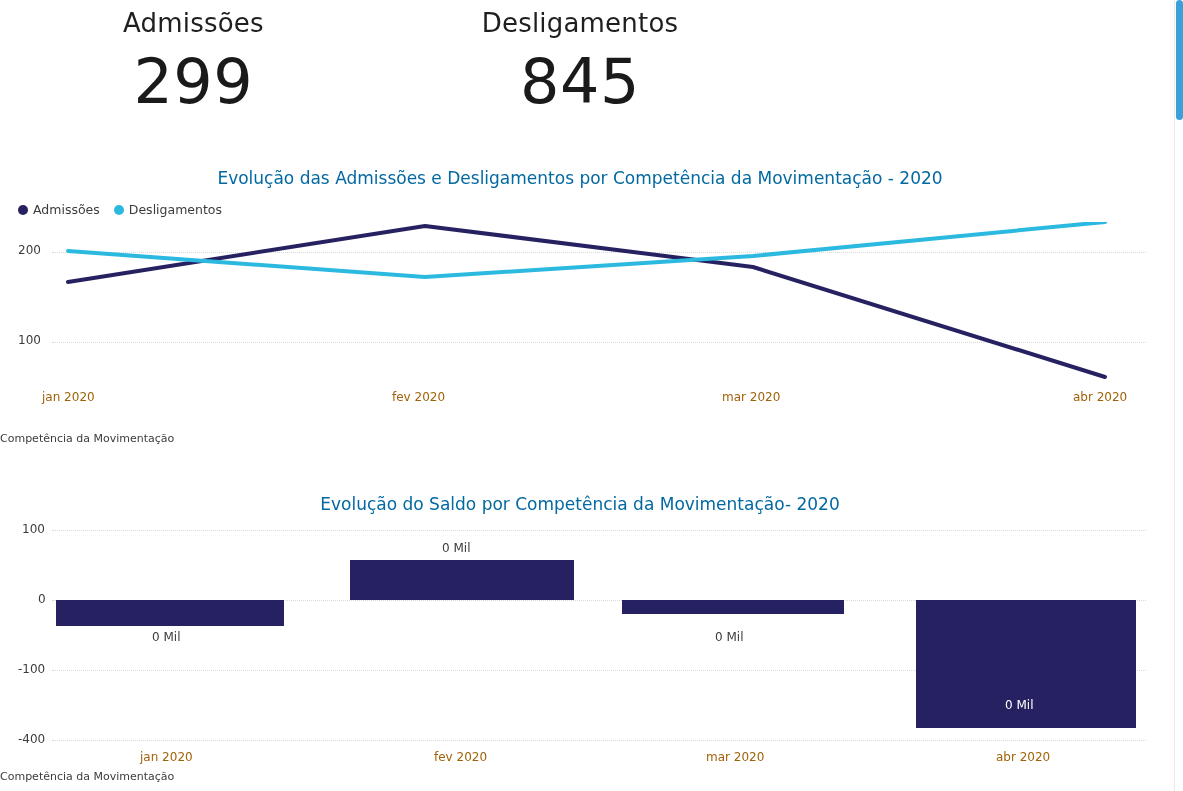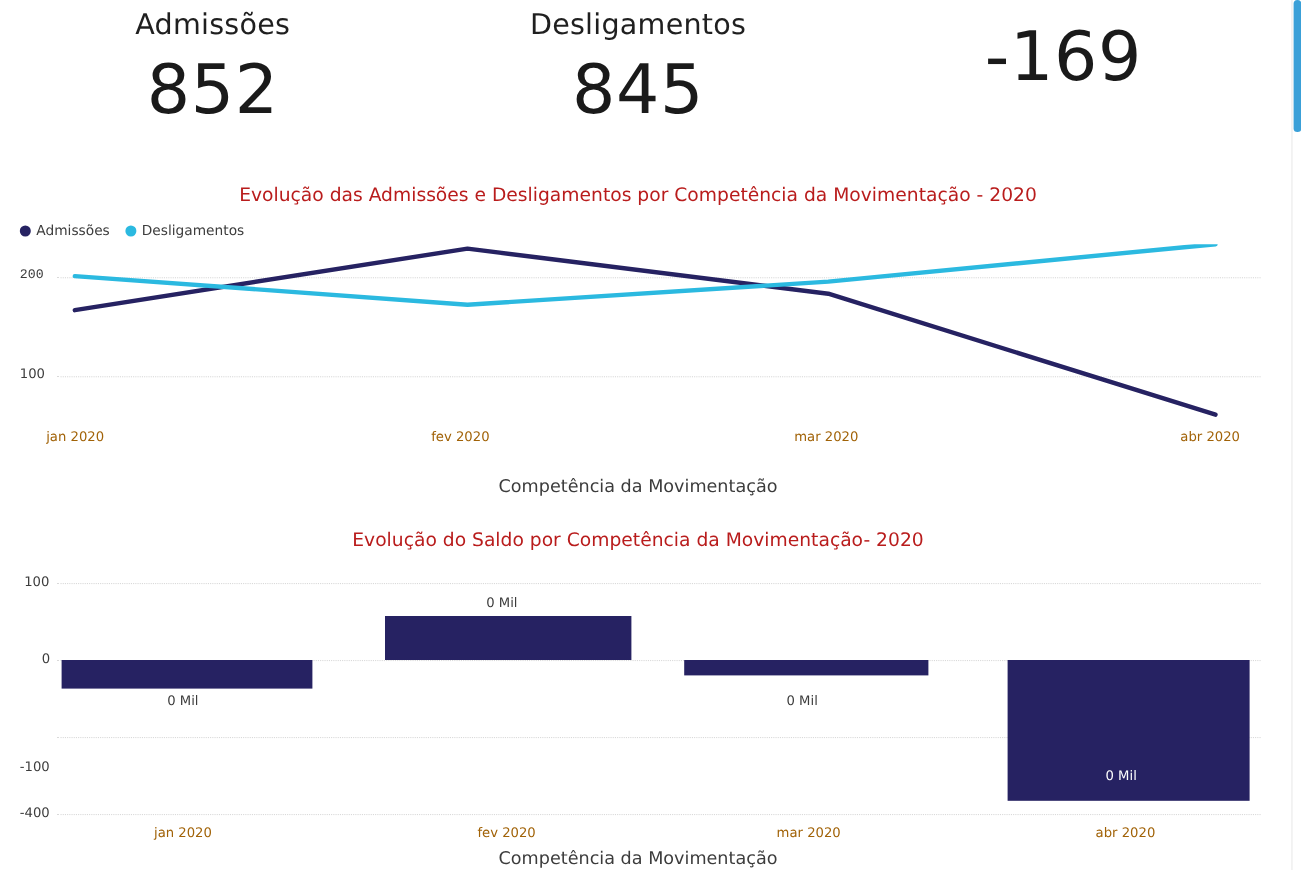--- a/index.html
+++ b/index.html
@@ -18,79 +18,78 @@
   .right-strip .thumb { position:absolute; top:0; left:1px; width:7px; height:120px; background:#3aa0d8; border-radius:4px; }
 
   
   .kpis { position:absolute; top:8px; left:0; width:1160px; height:150px; display:flex; }
   .kpi { flex:1; text-align:center; }
   .kpi-title { font-size:26px; font-weight:400; color:#1f1f1f; letter-spacing:0.2px; }
   .kpi-value { font-size:62px; font-weight:400; color:#1a1a1a; line-height:1.15; margin-top:8px; letter-spacing:0.5px; }
 
   
   .chart1 { position:absolute; top:160px; left:0; width:1160px; height:285px; }
-  .chart-title { text-align:center; font-size:17px; color:#b91c1c; }
+  .chart-title { text-align:center; font-size:17px; color:#0369a1; }
   .c1-title { margin-top:8px; }
   .legend { position:absolute; left:18px; top:42px; display:flex; gap:14px; align-items:center; font-size:12.5px; color:#3c3c3c; }
   .legend-item { display:flex; align-items:center; gap:5px; }
   .dot { width:10px; height:10px; border-radius:50%; display:inline-block; }
   .plot1 { position:absolute; left:0; top:62px; width:1160px; height:185px; }
-  .axis-label { position:absolute; width:100%; text-align:center; font-size:16px; color:#3c3c3c; }
+  .axis-label { position:absolute; width:100%; font-size:11px; color:#3c3c3c; }
   .c1-axis-label { top:272px; left:0; }
   .ytick { position:absolute; font-size:12px; color:#3c3c3c; }
   .xtick { position:absolute; font-size:12px; color:#a16207; }
 
   
   .chart2 { position:absolute; top:478px; left:0; width:1160px; height:310px; }
-  .c2-title { margin-top:3px; font-size:17px;text-align:center; }
+  .c2-title { margin-top:16px; font-size:17px;text-align:center; }
   .plot2 { position:absolute; left:0; top:30px; width:1160px; height:230px; }
   .c2-axis-label { top:292px; left:0; }
   .bar { position:absolute; background:#262262; }
   .bar-label { position:absolute; font-size:12px; color:#3c3c3c; white-space:nowrap; }
   .bar-label.inside { color:#ffffff; }
   .gridline { position:absolute; left:52px; right:14px; height:0; border-top:1px dotted #d9d9d9; }
   svg { display:block; }
 </style>
 </head>
 <body>
 
 <div class="page">
 
   <div class="kpis">
     <div class="kpi">
       <div class="kpi-title">Admissões</div>
-      <div class="kpi-value">852</div>
+      <div class="kpi-value">299</div>
     </div>
     <div class="kpi">
       <div class="kpi-title">Desligamentos</div>
       <div class="kpi-value">845</div>
     </div>
     <div class="kpi">
-      <div class="kpi-value">-169</div>
     </div>
   </div>
 
   <div class="chart1">
     <div class="chart-title c1-title">Evolução das Admissões e Desligamentos por Competência da Movimentação - 2020</div>
 
     <div class="legend">
       <span class="legend-item">
         <span class="dot" style="background:#262262"></span>
         <span>Admissões</span>
       </span>
       <span class="legend-item">
         <span class="dot" style="background:#2BB9E0"></span>
         <span>Desligamentos</span>
       </span>
     </div>
 
     <div class="plot1">
 
       <div class="ytick" style="left:18px; top:111px;">100</div>
-      <div class="ytick" style="left:18px; top:21px;font-family:Liberation Mono, monospace;">200</div>
+      <div class="ytick" style="left:18px; top:21px;">200</div>
 
       <div class="gridline" style="top:30px;"></div>
       <div class="gridline" style="top:120px;"></div>
 
       <svg width="1160" height="185" style="position:absolute; left:0; top:0;">
         <polyline points="68,60 425,4 753,45 1105,155" fill="none" stroke="#262262" stroke-width="4" stroke-linejoin="round" stroke-linecap="round"></polyline>
         <polyline points="68,29 425,55 753,34 1105,0" fill="none" stroke="#2BB9E0" stroke-width="4" stroke-linejoin="round" stroke-linecap="round"></polyline>
       </svg>
 
       <div class="xtick" style="left:42px; top:168px;">jan 2020</div>
@@ -107,21 +106,21 @@
 
     <div class="plot2">
 
       <div class="gridline" style="top:22px;"></div>
       <div class="gridline" style="top:92px;"></div>
       <div class="gridline" style="top:162px;"></div>
       <div class="gridline" style="top:232px;"></div>
 
       <div class="ytick" style="left:22px; top:14px;">100</div>
       <div class="ytick" style="left:38px; top:84px;">0</div>
-      <div class="ytick" style="left:18px; top:154px;margin-top:28px;">-100</div>
+      <div class="ytick" style="left:18px; top:154px;">-100</div>
       <div class="ytick" style="left:18px; top:224px;">-400</div>
 
       <div class="bar" style="left:56px;  top:92px;  width:228px; height:26px;"></div>
       <div class="bar" style="left:350px; top:52px;  width:224px; height:40px;"></div>
       <div class="bar" style="left:622px; top:92px;  width:222px; height:14px;"></div>
       <div class="bar" style="left:916px; top:92px;  width:220px; height:128px;"></div>
 
       <div class="bar-label" style="left:152px; top:122px;">0 Mil</div>
       <div class="bar-label" style="left:442px; top:33px;">0 Mil</div>
       <div class="bar-label" style="left:715px; top:122px;">0 Mil</div>

